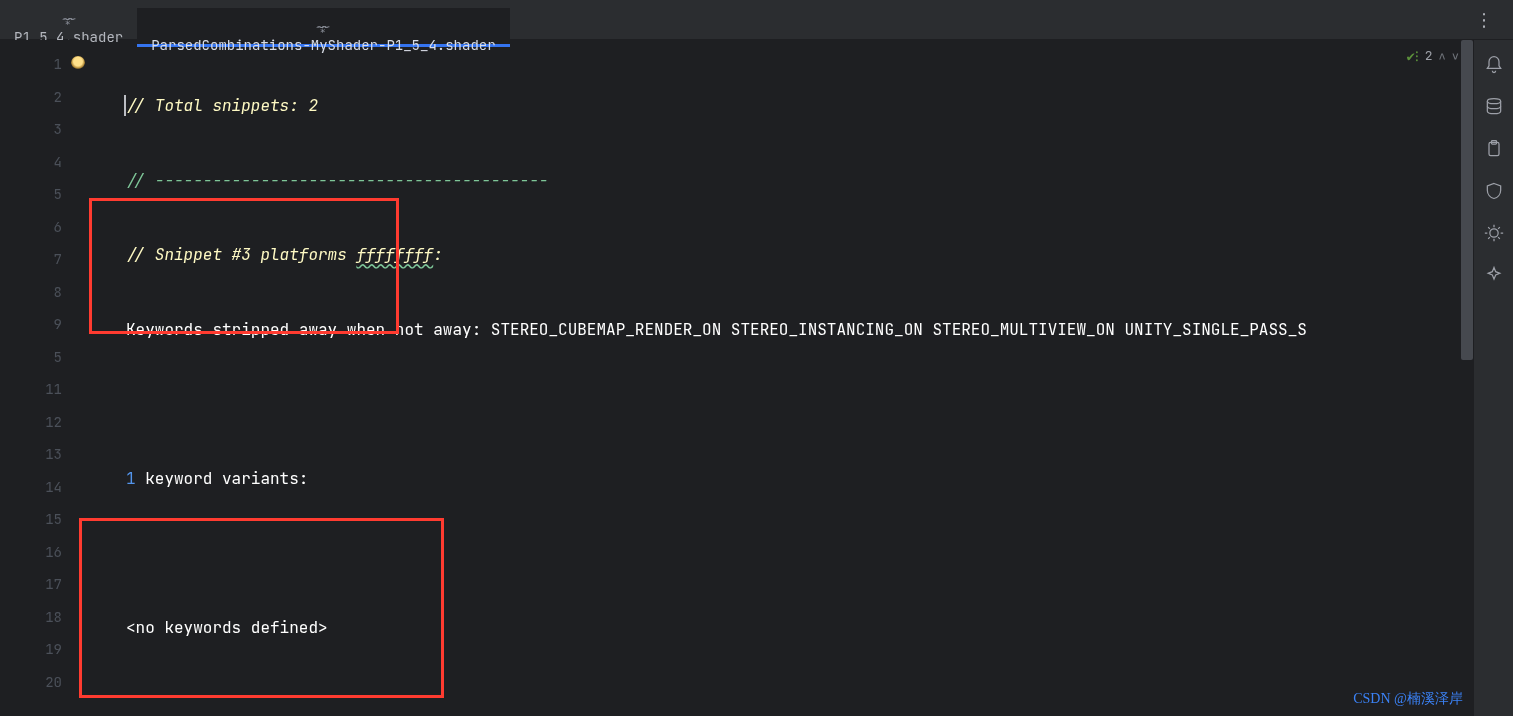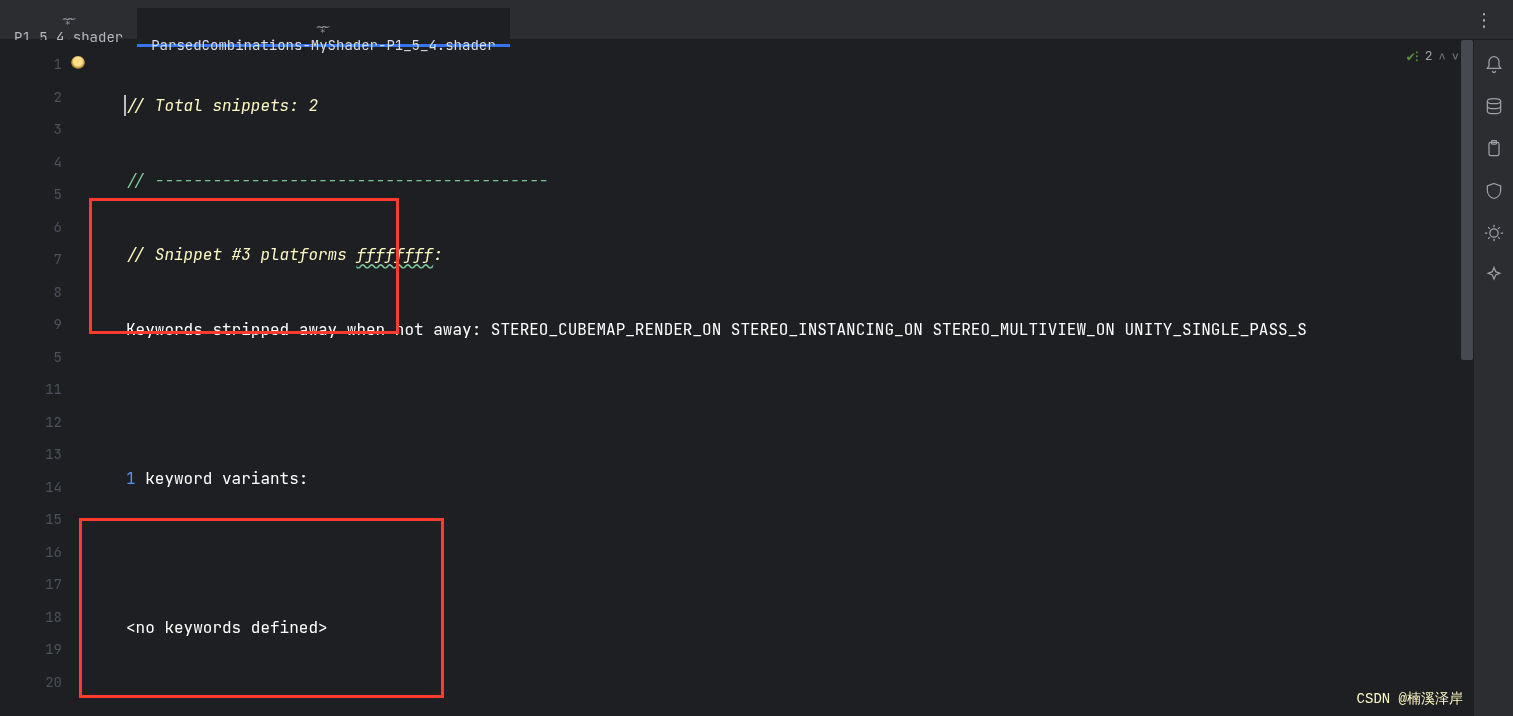--- a/index.html
+++ b/index.html
@@ -186,23 +186,23 @@
       width: 20px;
       height: 20px;
       stroke: #9da0a8;
       fill: none;
       stroke-width: 1.5;
     }
     .watermark {
       position: absolute;
       right: 50px;
       bottom: 8px;
-      color: #fef9c3;
+      color: #3b82f6;
       font-size: 14px;
-      font-family: Liberation Mono, monospace;
+      font-family: Liberation Serif, serif;
     }
     .scrollbar-track {
       position: absolute;
       right: 0;
       top: 0;
       bottom: 0;
       width: 12px;
     }
     .scrollbar-thumb {
       position: absolute;

